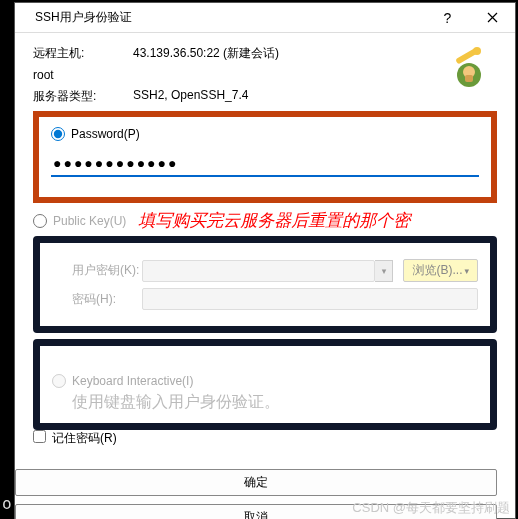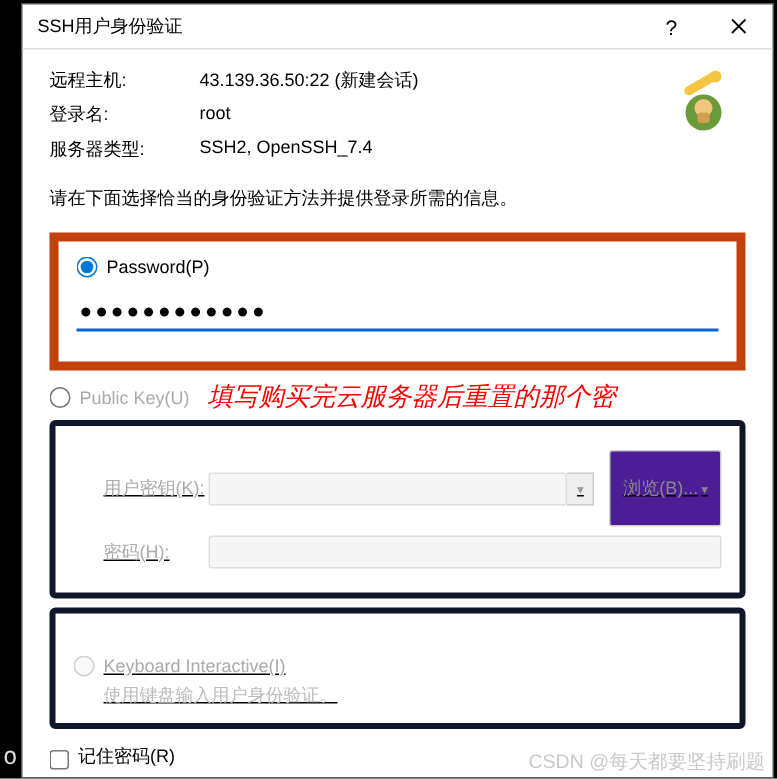--- a/index.html
+++ b/index.html
@@ -1,42 +1,42 @@
 <!DOCTYPE html>
 <html><head>
 <meta charset="utf-8">
 <style>
 * { box-sizing: border-box; margin: 0; padding: 0; font-family: "Microsoft YaHei", "Segoe UI", sans-serif; }
 body { width: 518px; height: 519px; background: #000; position: relative; overflow: hidden; }
 .dialog { position: absolute; top: 2px; left: 14px; right: 2px; bottom: 0; background: #fff; border: 1px solid #555; display: flex; flex-direction: column; }
-.titlebar { height: 30px; display: flex; align-items: center; padding: 0 0 0 10px; border-bottom: 1px solid #ddd; }
+.titlebar { height: 30px; display: flex; align-items: center; padding: 0 0 0 20px; border-bottom: 1px solid #ddd; }
 .titlebar-text { flex: 1; font-size: 12px; color: #000; }
 .titlebar-btn { width: 45px; height: 30px; display: flex; align-items: center; justify-content: center; font-size: 14px; color: #000; }
 .titlebar-btn.close { font-size: 14px; }
 .content { flex: 1; padding: 12px 18px 12px 18px; display: flex; flex-direction: column; }
 .info-row { display: flex; margin-bottom: 6px; font-size: 12px; }
 .info-label { width: 100px; color: #000; }
 .info-value { font-weight: normal; color: #000; }
 .key-icon { position: absolute; right: 24px; top: 44px; width: 44px; height: 44px; }
 .instruction { font-size: 12px; color: #000; margin: 10px 0 14px 0; }
 .red-box { border: 6px solid #c2410c; padding: 10px 12px 14px 12px; margin-bottom: 4px; }
 .radio-row { display: flex; align-items: center; font-size: 12px; margin-bottom: 10px; }
 .radio-row input[type=radio] { margin-right: 6px; accent-color: #0078d4; width: 14px; height: 14px; }
 .radio-row.disabled { color: #aaa; }
 .field-row { display: flex; align-items: center; font-size: 12px; margin: 6px 0; }
 .field-label { width: 90px; text-align: left; padding-left: 20px; }
 .field-label.disabled { color: #aaa; }
 .pwd-input { flex: 1; border: none; border-bottom: 2px solid #0066cc; padding: 4px 2px; font-size: 14px; letter-spacing: 2px; outline: none; }
 .annotation { color: #f00; font-size: 17px; margin-left: 12px; margin-top: 2px; margin-bottom: 2px; font-style: italic; }
-.group-box { border: 4px solid #0f172a; border-radius: 4px; padding: 10px 12px; margin-top: 6px; text-decoration: underline; }
+.group-box { border: 7px solid #0f172a; border-radius: 4px; padding: 10px 12px; margin-top: 6px; }
 .disabled-input { flex: 1; background: #f5f5f5; border: 1px solid #ddd; height: 22px; border-radius: 2px; }
 .dropdown-arrow { width: 18px; height: 22px; background: #eee; border: 1px solid #ccc; border-left: none; display: flex; align-items: center; justify-content: center; font-size: 9px; color: #999; }
-.browse-btn { margin-left: 10px; padding: 16px 8px; border: 1px solid #ccc; background: #4c1d95; font-size: 12px; color: #888; border-radius: 2px; display:flex; align-items:center; gap:2px;}
-.kb-sub { font-size: 12px; color: #bbb; padding-left: 20px; margin-top: 4px; }
-.remember-row { display: flex; align-items: flex-end; font-size: 12px; margin-top: 10px; }
+.browse-btn { margin-left: 10px; padding: 2px 8px; border: 1px solid #ccc; background: #fef9c3; font-size: 12px; color: #888; border-radius: 2px; display:flex; align-items:center; gap:2px;}
+.kb-sub { font-size: 16px; color: #bbb; padding-left: 20px; margin-top: 4px; }
+.remember-row { display: flex; align-items: flex-start; font-size: 12px; }
 .remember-row input { margin-right: 6px; }
 .button-row { display: flex; justify-content: flex-end; gap: 8px; padding: 10px 18px 6px 0; flex-direction: column; }
 .dlg-btn { min-width: 76px; padding: 4px 16px; border: 1px solid #888; background: #fdfdfd; font-size: 12px; border-radius: 2px; }
 .watermark { position: absolute; bottom: 2px; right: 8px; color: #c9c9c9; font-size: 13px; pointer-events: none; }
 .bg-text { position: absolute; left: 2px; bottom: 6px; color: #dcdcdc; font-size: 16px; font-family: monospace; letter-spacing: 1px; }
 </style>
 </head>
 <body>
 
 <div class="bg-text">onnection established</div>
@@ -61,29 +61,27 @@
         <rect x="8" y="6" width="24" height="6" rx="3" fill="#f4c542" transform="rotate(-30 20 9)"></rect>
         <circle cx="30" cy="4" r="4" fill="#f4c542"></circle>
       </svg>
     </div>
 
     <div class="info-row">
       <span class="info-label">远程主机:</span>
       <span class="info-value">43.139.36.50:22 (新建会话)</span>
     </div>
     <div class="info-row">
-      <span class="info-label">登录名:</span>
       <span class="info-value">root</span>
     </div>
     <div class="info-row">
       <span class="info-label">服务器类型:</span>
       <span class="info-value">SSH2, OpenSSH_7.4</span>
     </div>
 
-    <div class="instruction">请在下面选择恰当的身份验证方法并提供登录所需的信息。</div>
 
     <div class="red-box">
       <div class="radio-row">
         <input type="radio" checked="" style="">
         <span>Password(P)</span>
       </div>
       <div class="field-row">
         <input class="pwd-input" type="text" value="●●●●●●●●●●●●" style="">
       </div>
     </div>

